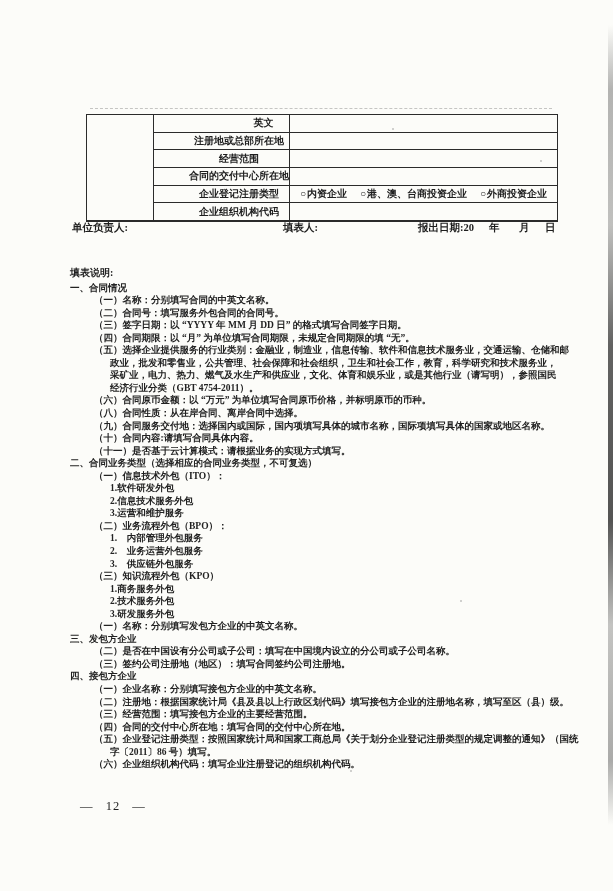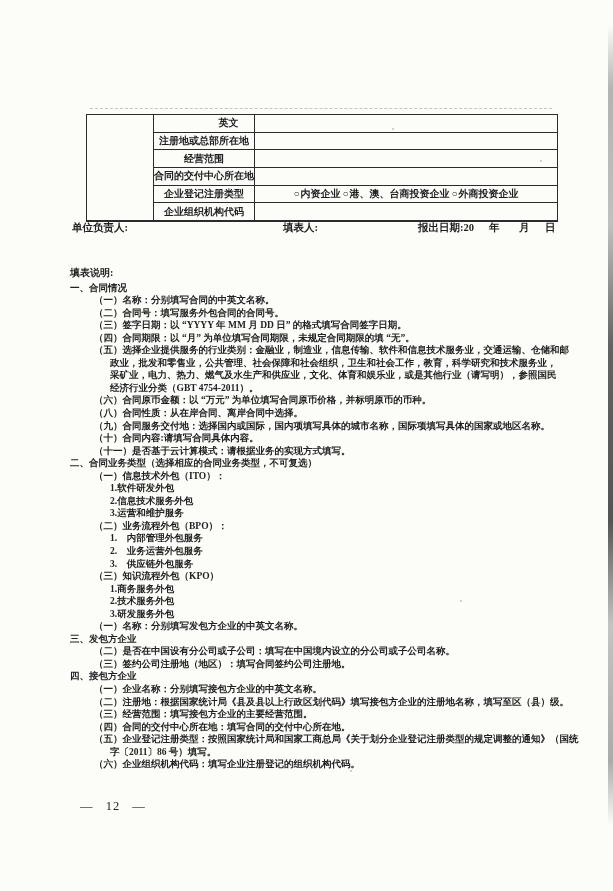--- a/index.html
+++ b/index.html
@@ -28,28 +28,28 @@
   .form-table{
     position:absolute;left:86px;top:114px;width:472px;height:108px;
     box-sizing:border-box;display:flex;
     border:1px solid #2b2b2b;border-bottom-width:2px;
     background:transparent;
   }
   .col-blank{width:66px;border-right:1px solid #2b2b2b;}
   .t-rows{flex:1;display:flex;flex-direction:column;}
   .t-row{flex:1;display:flex;align-items:stretch;}
   .t-row + .t-row{border-top:1px solid #2b2b2b;}
-  .cell{box-sizing:border-box;display:flex;align-items:center;justify-content:flex-start;}
+  .cell{box-sizing:border-box;display:flex;align-items:center;justify-content:flex-start;margin-left:35px;}
   .cell-labelbox{width:101px;border-right:1px solid #2b2b2b;display:flex;}
   .lbl{font-size:10px;font-weight:700;letter-spacing:0;white-space:nowrap;
        display:flex;align-items:center;justify-content:center;width:100%;}
   .sub-blank{width:48px;border-right:1px solid #2b2b2b;}
   .sub-label{flex:1;}
   .cell-value{flex:1;display:flex;align-items:center;}
-  .cell-value.options{justify-content:center;gap:2px;font-size:10px;font-weight:700;white-space:nowrap;}
+  .cell-value.options{justify-content:center;gap:13px;font-size:10px;font-weight:700;white-space:nowrap;}
   .radio-icon{font-size:10px;margin-right:1px;}
   
   .sig{position:absolute;top:221px;height:14px;font-size:10.5px;font-weight:700;white-space:nowrap;}
   .sig-unit{left:72px;}
   .sig-preparer{left:283px;}
   .sig-date{left:418px;}
   .sig-year{left:489px;}
   .sig-month{left:519px;}
   .sig-day{left:545px;}
   

